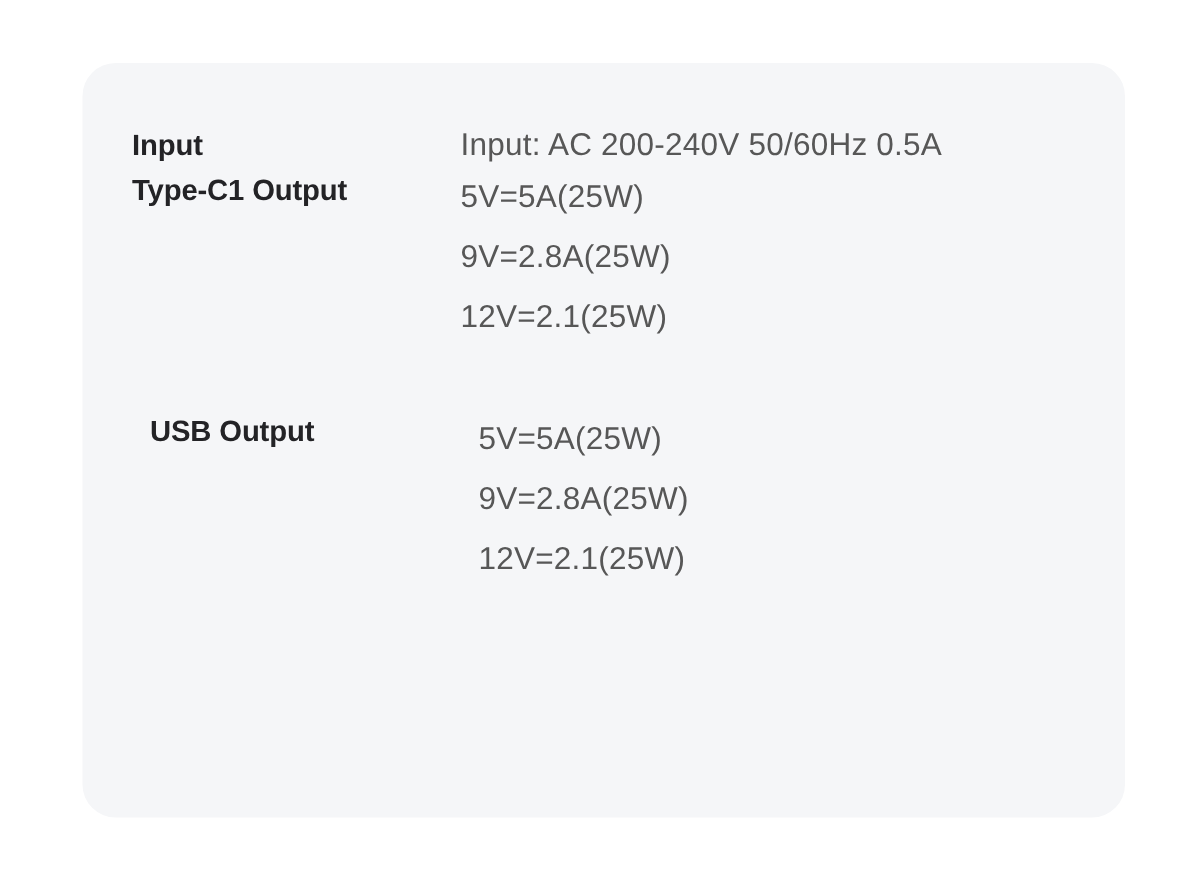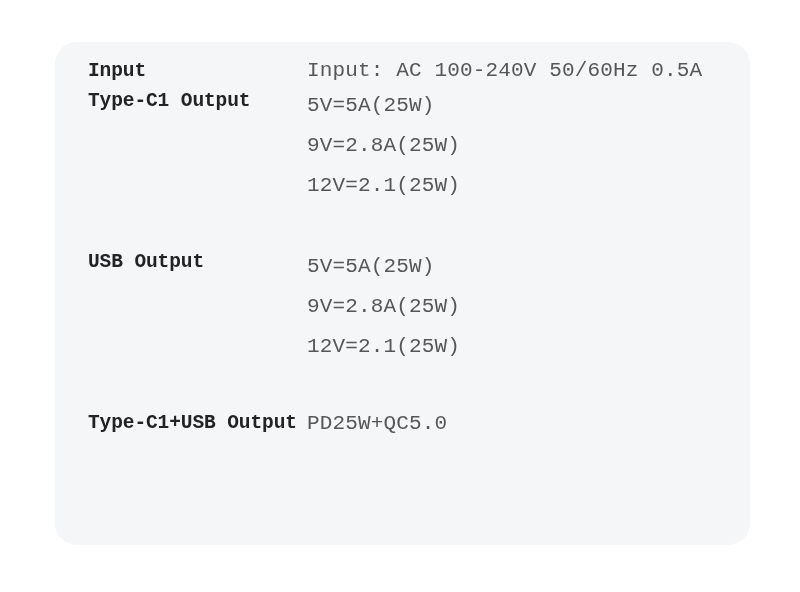--- a/index.html
+++ b/index.html
@@ -27,31 +27,30 @@
     top: 42px;
     width: 695px;
     height: 503px;
     background: #f5f6f8;
     border-radius: 22px;
     box-sizing: border-box;
   }
   .spec-table {
     position: absolute;
     left: 33px;
-    top: 14px;
+    top: 40px;
     width: 640px;
-    font-family: Liberation Mono, monospace;
   }
   .spec-row {
     display: flex;
     align-items: flex-start;
   }
   .spec-row-input      { margin-top: 0px;  }
   .spec-row-typec1     { }
-  .spec-row-usb        { margin-top: 41px; }
+  .spec-row-usb        { margin-top: 41px; margin-left: 12px; }
   .spec-row-typec1usb  { margin-top: 42px; }
 
   .spec-label {
     flex: 0 0 219px;
     font-size: 19.5px;
     font-weight: bold;
     color: #232326;
     line-height: 26px;
     letter-spacing: -0.1px;
     padding-top: 2px;
@@ -78,21 +77,21 @@
 </head>
 <body>
 
 <div class="page">
   <div class="spec-card">
     <div class="spec-table">
 
       <div class="spec-row spec-row-input">
         <div class="spec-label">Input</div>
         <div class="spec-values spec-values-single">
-          <span class="vline">Input: AC 100-240V 50/60Hz 0.5A</span>
+          <span class="vline">Input: AC 200-240V 50/60Hz 0.5A</span>
         </div>
       </div>
 
       <div class="spec-row spec-row-typec1">
         <div class="spec-label">Type-C1 Output</div>
         <div class="spec-values">
           <span class="vline">5V=5A(25W)</span>
           <span class="vline">9V=2.8A(25W)</span>
           <span class="vline">12V=2.1(25W)</span>
         </div>
@@ -100,22 +99,16 @@
 
       <div class="spec-row spec-row-usb">
         <div class="spec-label">USB Output</div>
         <div class="spec-values">
           <span class="vline">5V=5A(25W)</span>
           <span class="vline">9V=2.8A(25W)</span>
           <span class="vline">12V=2.1(25W)</span>
         </div>
       </div>
 
-      <div class="spec-row spec-row-typec1usb">
-        <div class="spec-label spec-label-wrap">Type-C1+USB Output</div>
-        <div class="spec-values spec-values-single">
-          <span class="vline">PD25W+QC5.0</span>
-        </div>
-      </div>
 
     </div>
   </div>
 </div>
 
 </body></html>

